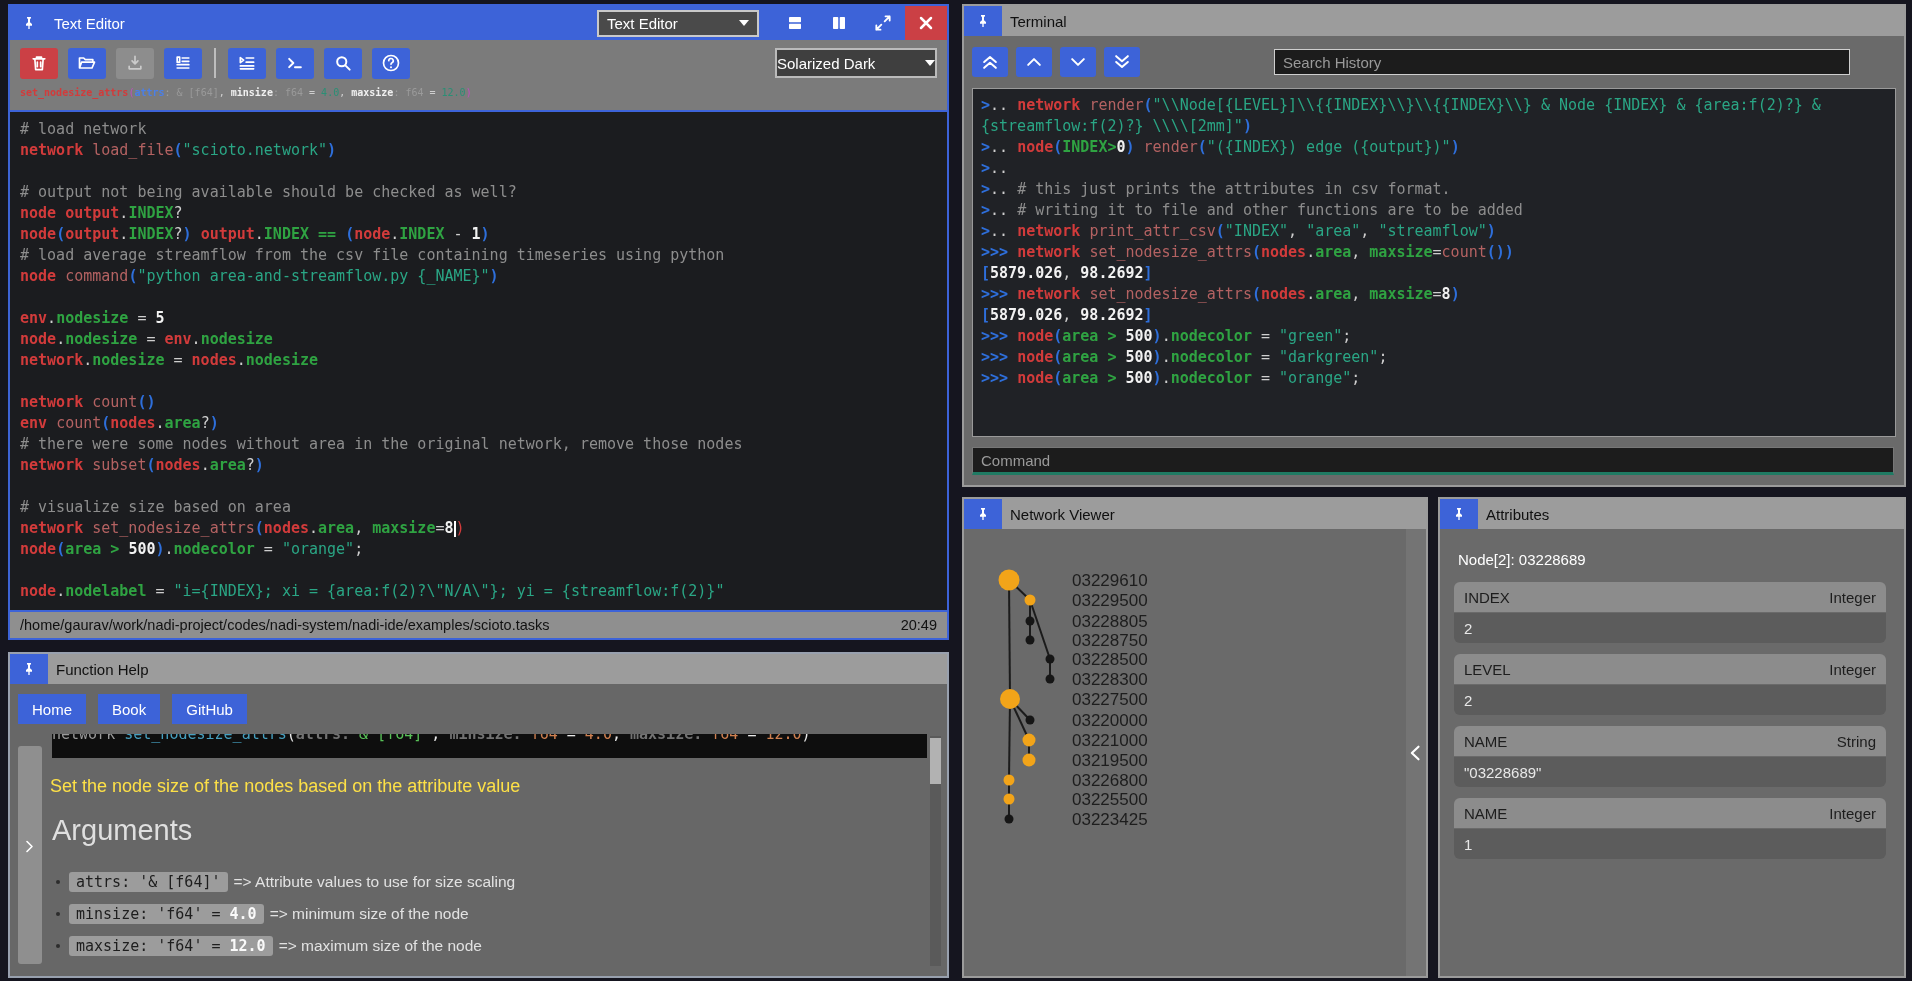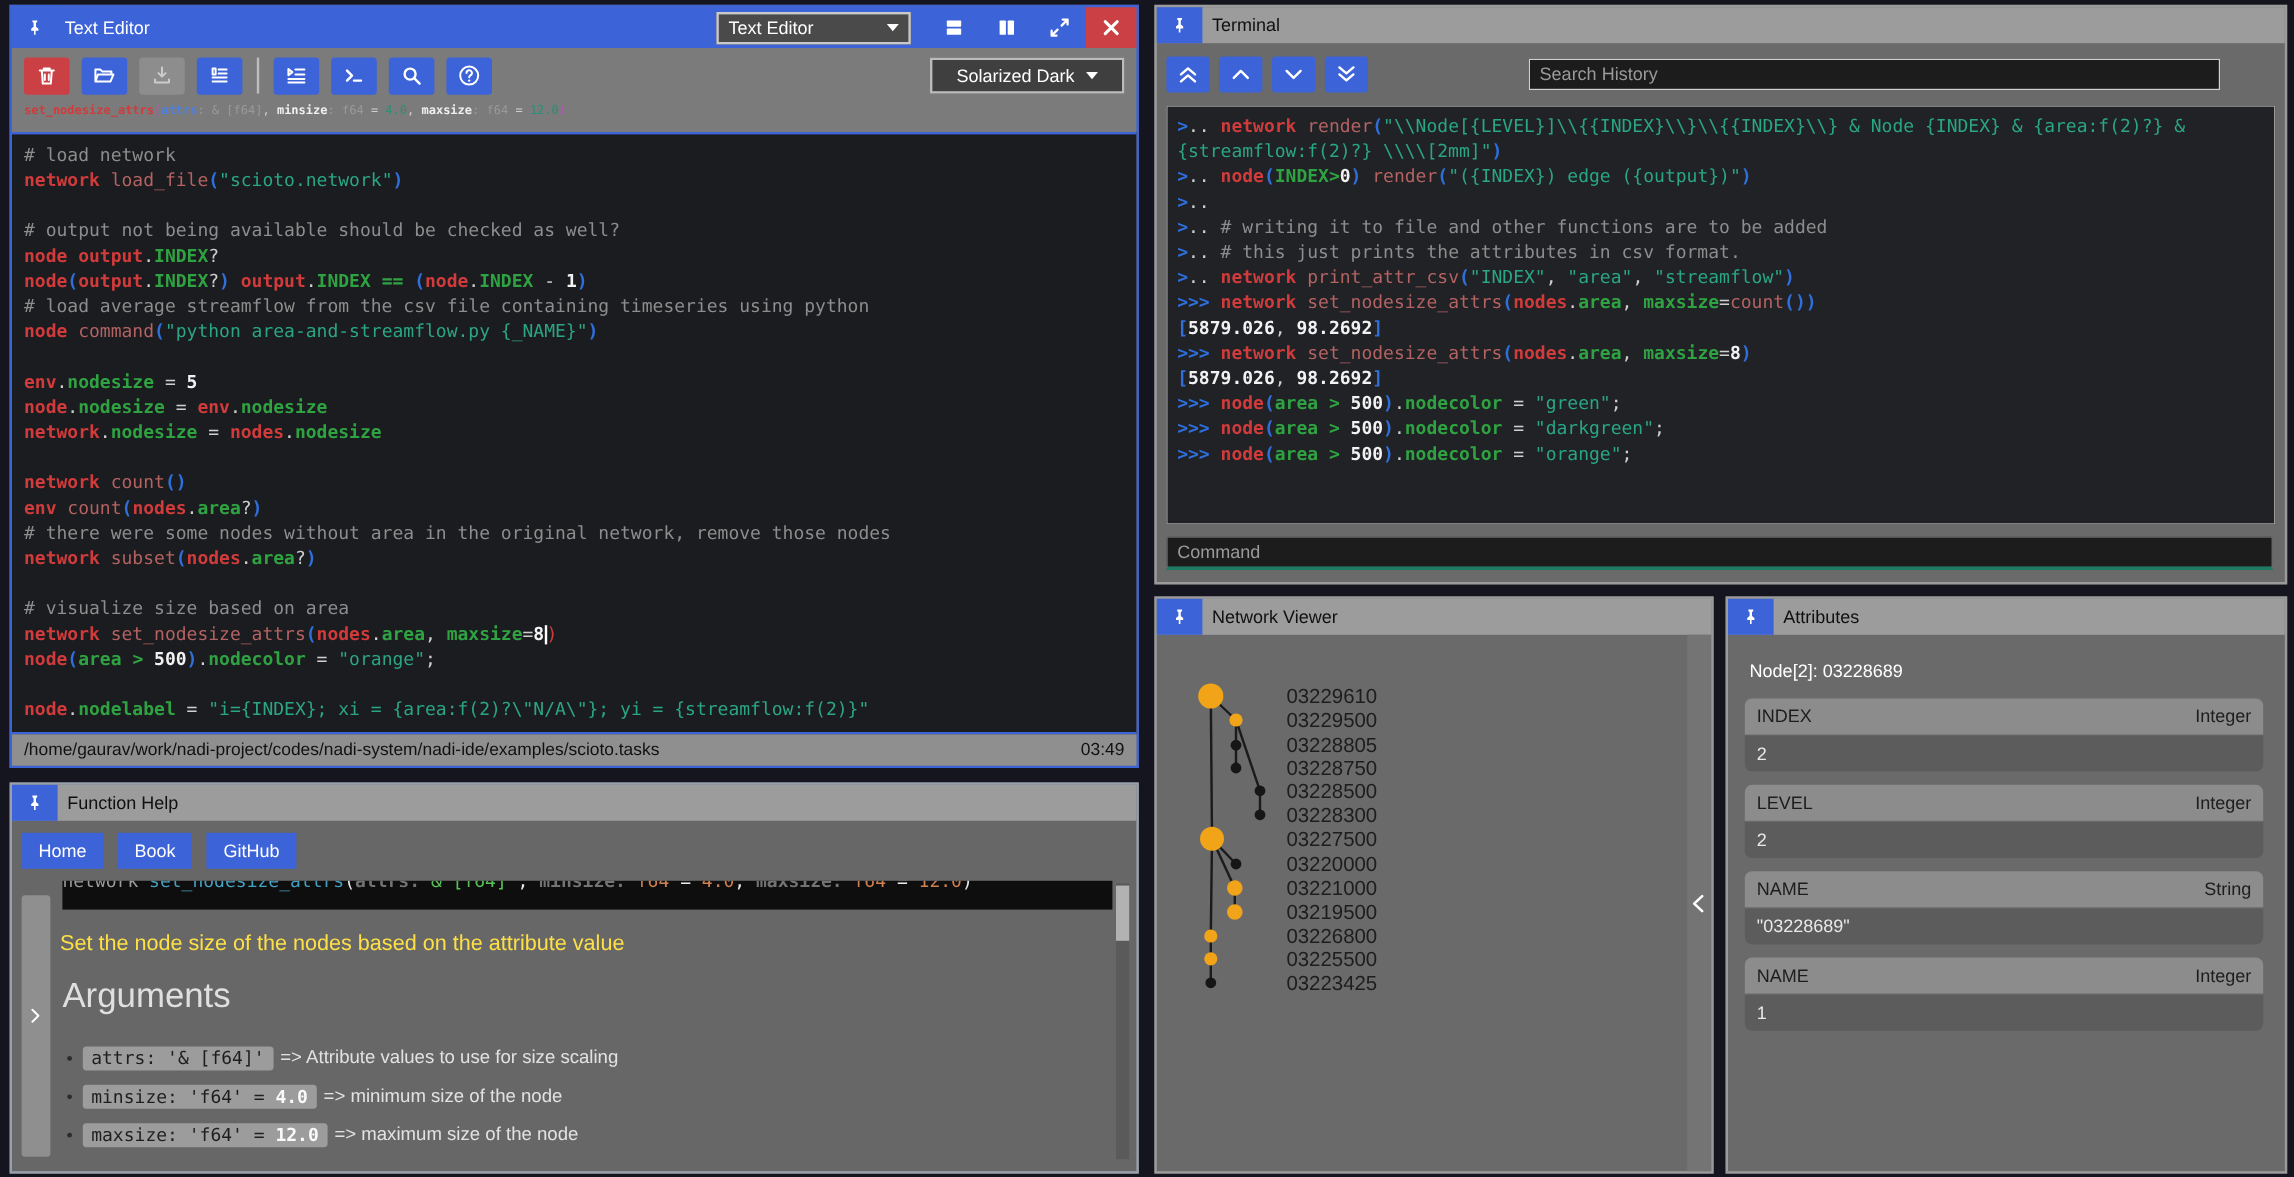--- a/index.html
+++ b/index.html
@@ -25,21 +25,21 @@
 
   .te-toolbar { height:46px; display:flex; align-items:center; padding:0 10px; flex:0 0 auto; }
   .icon-btn { width:38px; height:31px; border:none; border-radius:3px; margin-right:10px;
     display:flex; align-items:center; justify-content:center; }
   .icon-btn.blue { background:#3d63d8; }
   .icon-btn.red { background:#cb4045; }
   .icon-btn.disabled { background:#8d8d8d; }
   .icon-btn.disabled svg { opacity:.55; }
   .tb-sep { width:2px; height:30px; background:#bdbdbd; margin:0 12px 0 2px; }
   .theme-select { margin-left:auto; width:162px; height:30px; background:#3f3f3f; border:2px solid #bbb;
-    color:#fff; font-size:15px; display:flex; align-items:center; padding:0 20px; }
+    color:#fff; font-size:15px; display:flex; align-items:center; padding:0 0; }
   .theme-select .lbl { flex:1; }
 
   .te-signature { height:24px; padding:1px 0 0 10px; font-size:10px; white-space:pre; flex:0 0 auto; overflow:hidden; }
   .te-editor { flex:1; background:#1b1c1f; border-top:2px solid #3d63d8; border-bottom:2px solid #3d63d8;
     padding:7px 10px; overflow:hidden; }
   .code-line { font-family:"DejaVu Sans Mono", monospace; font-size:15px; line-height:21px; white-space:pre-wrap; overflow-wrap:break-word; }
   .te-statusbar { height:26px; background:#8f8f8f; color:#111; font-size:14.5px;
     display:flex; align-items:center; padding:0 10px; flex:0 0 auto; }
   .te-statusbar .path { flex:1; }
 
@@ -239,21 +239,21 @@
       <div class="code-line"><span class="tk-kw">network</span><span class="tk-pl"> </span><span class="tk-fn">subset</span><span class="tk-pr">(</span><span class="tk-kw">nodes</span><span class="tk-pl">.</span><span class="tk-at">area</span><span class="tk-pl">?</span><span class="tk-pr">)</span></div>
       <div class="code-line">&nbsp;</div>
       <div class="code-line"><span class="tk-cm"># visualize size based on area</span></div>
       <div class="code-line"><span class="tk-kw">network</span><span class="tk-pl"> </span><span class="tk-fn">set_nodesize_attrs</span><span class="tk-pr">(</span><span class="tk-kw">nodes</span><span class="tk-pl">.</span><span class="tk-at">area</span><span class="tk-pl">, </span><span class="tk-at">maxsize</span><span class="tk-pl">=</span><span class="tk-nm">8</span><span class="tk-cur"></span><span class="tk-rp">)</span></div>
       <div class="code-line"><span class="tk-kw">node</span><span class="tk-pr">(</span><span class="tk-at">area</span><span class="tk-pl"> </span><span class="tk-op">&gt;</span><span class="tk-pl"> </span><span class="tk-nm">500</span><span class="tk-pr">)</span><span class="tk-pl">.</span><span class="tk-at">nodecolor</span><span class="tk-pl"> = </span><span class="tk-st">"orange"</span><span class="tk-pl">;</span></div>
       <div class="code-line">&nbsp;</div>
       <div class="code-line"><span class="tk-kw">node</span><span class="tk-pl">.</span><span class="tk-at">nodelabel</span><span class="tk-pl"> = </span><span class="tk-st">"i={INDEX}; xi = {area:f(2)?\"N/A\"}; yi = {streamflow:f(2)}"</span></div>
     </div>
   <div class="te-statusbar">
     <span class="path">/home/gaurav/work/nadi-project/codes/nadi-system/nadi-ide/examples/scioto.tasks</span>
-    <span class="time">03:49</span>
+    <span class="time">20:49</span>
   </div>
 </div>
 
 <div class="panel gray-panel" id="panel-terminal">
   <div class="gray-header">
     <button class="pin-btn">
         <svg width="16" height="18" viewBox="0 0 24 24">
           <path fill="#fff" d="M9 3h6v2l-1.5 1v5l3 2.5V16H13v5h-2v-5H7.5v-2.5L10.5 11V6L9 5z"></path>
         </svg>
       </button>
@@ -281,22 +281,22 @@
             <path d="M5 5l7 6 7-6M5 12l7 6 7-6"></path>
           </svg>
         </button>
       </span>
     <input class="search-input" type="text" placeholder="Search History" style="">
   </div>
   <div class="term-screen">
       <div class="code-line"><span class="tk-pm">&gt;</span><span class="tk-pl">.. </span><span class="tk-kw">network</span><span class="tk-pl"> </span><span class="tk-fn">render</span><span class="tk-pr">(</span><span class="tk-st">"\\Node[{LEVEL}]\\{{INDEX}\\}\\{{INDEX}\\} &amp; Node {INDEX} &amp; {area:f(2)?} &amp; {streamflow:f(2)?} \\\\[2mm]"</span><span class="tk-pr">)</span></div>
       <div class="code-line"><span class="tk-pm">&gt;</span><span class="tk-pl">.. </span><span class="tk-kw">node</span><span class="tk-pr">(</span><span class="tk-at">INDEX</span><span class="tk-op">&gt;</span><span class="tk-nm">0</span><span class="tk-pr">)</span><span class="tk-pl"> </span><span class="tk-fn">render</span><span class="tk-pr">(</span><span class="tk-st">"({INDEX}) edge ({output})"</span><span class="tk-pr">)</span></div>
       <div class="code-line"><span class="tk-pm">&gt;</span><span class="tk-pl">..</span></div>
+      <div class="code-line"><span class="tk-pm">&gt;</span><span class="tk-pl">.. </span><span class="tk-cm"># this just prints the attributes in csv format.</span></div>
       <div class="code-line"><span class="tk-pm">&gt;</span><span class="tk-pl">.. </span><span class="tk-cm"># writing it to file and other functions are to be added</span></div>
-      <div class="code-line"><span class="tk-pm">&gt;</span><span class="tk-pl">.. </span><span class="tk-cm"># this just prints the attributes in csv format.</span></div>
       <div class="code-line"><span class="tk-pm">&gt;</span><span class="tk-pl">.. </span><span class="tk-kw">network</span><span class="tk-pl"> </span><span class="tk-fn">print_attr_csv</span><span class="tk-pr">(</span><span class="tk-st">"INDEX"</span><span class="tk-pl">, </span><span class="tk-st">"area"</span><span class="tk-pl">, </span><span class="tk-st">"streamflow"</span><span class="tk-pr">)</span></div>
       <div class="code-line"><span class="tk-pm">&gt;&gt;&gt;</span><span class="tk-pl"> </span><span class="tk-kw">network</span><span class="tk-pl"> </span><span class="tk-fn">set_nodesize_attrs</span><span class="tk-pr">(</span><span class="tk-kw">nodes</span><span class="tk-pl">.</span><span class="tk-at">area</span><span class="tk-pl">, </span><span class="tk-at">maxsize</span><span class="tk-pl">=</span><span class="tk-fn">count</span><span class="tk-pr">()</span><span class="tk-pr">)</span></div>
       <div class="code-line"><span class="tk-pr">[</span><span class="tk-nm">5879.026</span><span class="tk-pl">, </span><span class="tk-nm">98.2692</span><span class="tk-pr">]</span></div>
       <div class="code-line"><span class="tk-pm">&gt;&gt;&gt;</span><span class="tk-pl"> </span><span class="tk-kw">network</span><span class="tk-pl"> </span><span class="tk-fn">set_nodesize_attrs</span><span class="tk-pr">(</span><span class="tk-kw">nodes</span><span class="tk-pl">.</span><span class="tk-at">area</span><span class="tk-pl">, </span><span class="tk-at">maxsize</span><span class="tk-pl">=</span><span class="tk-nm">8</span><span class="tk-pr">)</span></div>
       <div class="code-line"><span class="tk-pr">[</span><span class="tk-nm">5879.026</span><span class="tk-pl">, </span><span class="tk-nm">98.2692</span><span class="tk-pr">]</span></div>
       <div class="code-line"><span class="tk-pm">&gt;&gt;&gt;</span><span class="tk-pl"> </span><span class="tk-kw">node</span><span class="tk-pr">(</span><span class="tk-at">area</span><span class="tk-pl"> </span><span class="tk-op">&gt;</span><span class="tk-pl"> </span><span class="tk-nm">500</span><span class="tk-pr">)</span><span class="tk-pl">.</span><span class="tk-at">nodecolor</span><span class="tk-pl"> = </span><span class="tk-st">"green"</span><span class="tk-pl">;</span></div>
       <div class="code-line"><span class="tk-pm">&gt;&gt;&gt;</span><span class="tk-pl"> </span><span class="tk-kw">node</span><span class="tk-pr">(</span><span class="tk-at">area</span><span class="tk-pl"> </span><span class="tk-op">&gt;</span><span class="tk-pl"> </span><span class="tk-nm">500</span><span class="tk-pr">)</span><span class="tk-pl">.</span><span class="tk-at">nodecolor</span><span class="tk-pl"> = </span><span class="tk-st">"darkgreen"</span><span class="tk-pl">;</span></div>
       <div class="code-line"><span class="tk-pm">&gt;&gt;&gt;</span><span class="tk-pl"> </span><span class="tk-kw">node</span><span class="tk-pr">(</span><span class="tk-at">area</span><span class="tk-pl"> </span><span class="tk-op">&gt;</span><span class="tk-pl"> </span><span class="tk-nm">500</span><span class="tk-pr">)</span><span class="tk-pl">.</span><span class="tk-at">nodecolor</span><span class="tk-pl"> = </span><span class="tk-st">"orange"</span><span class="tk-pl">;</span></div>
     </div>
   <input class="cmd-input" type="text" placeholder="Command" style="">

